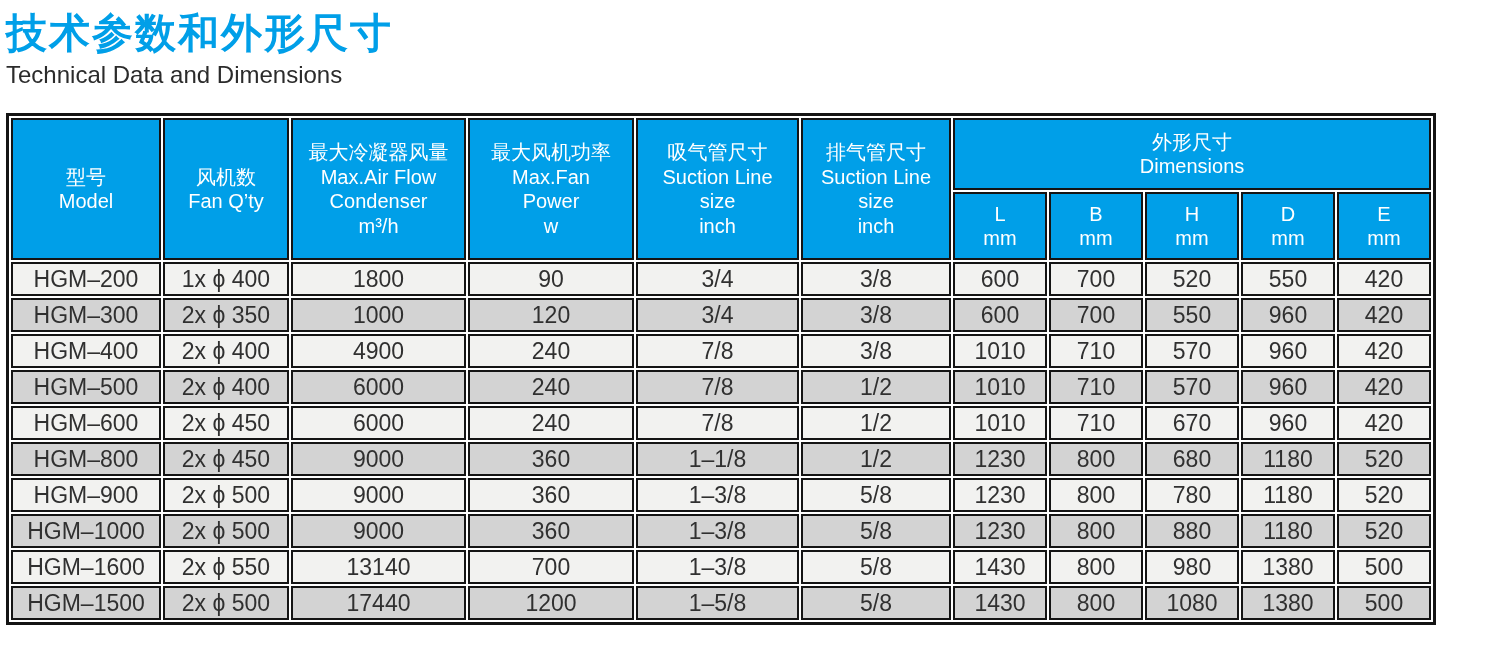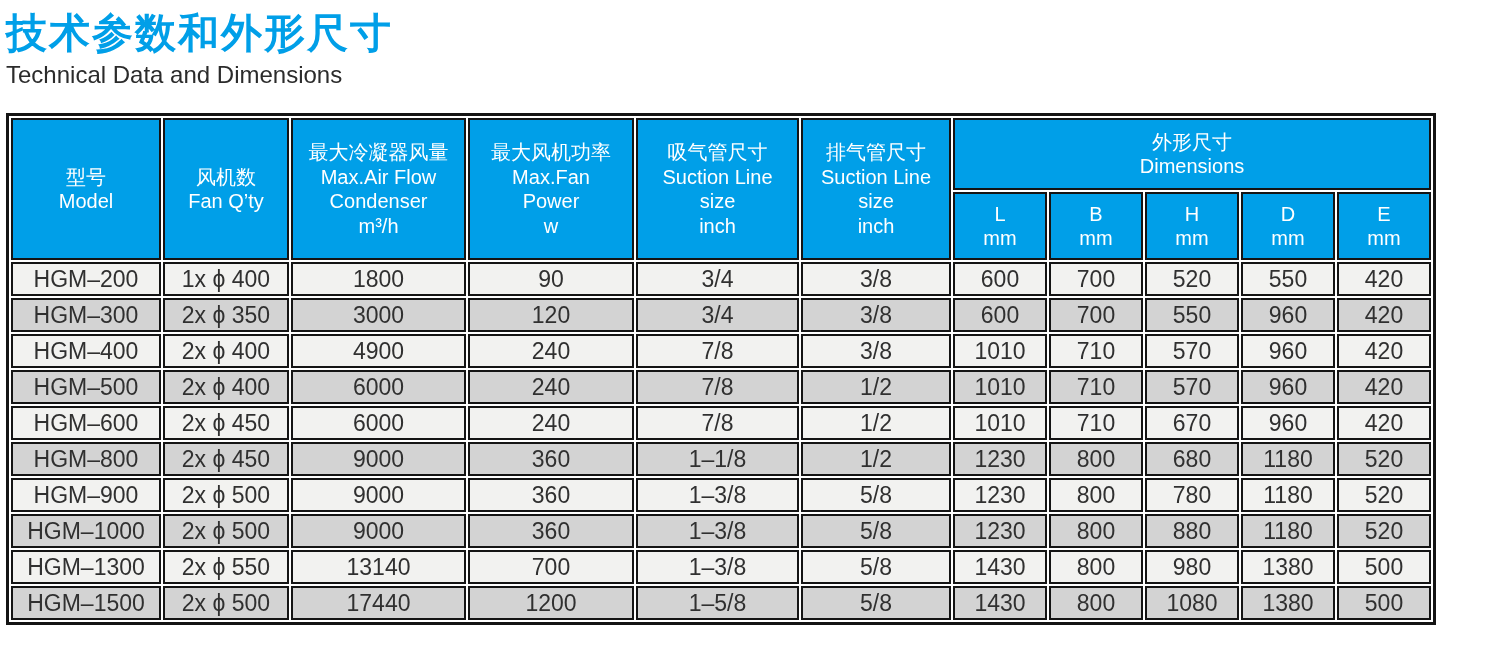--- a/index.html
+++ b/index.html
@@ -164,21 +164,21 @@
           <td>3/8</td>
           <td>600</td>
           <td>700</td>
           <td>520</td>
           <td>550</td>
           <td>420</td>
         </tr>
         <tr>
           <td>HGM–300</td>
           <td>2x ϕ 350</td>
-          <td>3000</td>
+          <td>1000</td>
           <td>120</td>
           <td>3/4</td>
           <td>3/8</td>
           <td>600</td>
           <td>700</td>
           <td>550</td>
           <td>960</td>
           <td>420</td>
         </tr>
         <tr>
@@ -253,21 +253,21 @@
           <td>360</td>
           <td>1–3/8</td>
           <td>5/8</td>
           <td>1230</td>
           <td>800</td>
           <td>880</td>
           <td>1180</td>
           <td>520</td>
         </tr>
         <tr>
-          <td>HGM–1300</td>
+          <td>HGM–1600</td>
           <td>2x ϕ 550</td>
           <td>13140</td>
           <td>700</td>
           <td>1–3/8</td>
           <td>5/8</td>
           <td>1430</td>
           <td>800</td>
           <td>980</td>
           <td>1380</td>
           <td>500</td>

